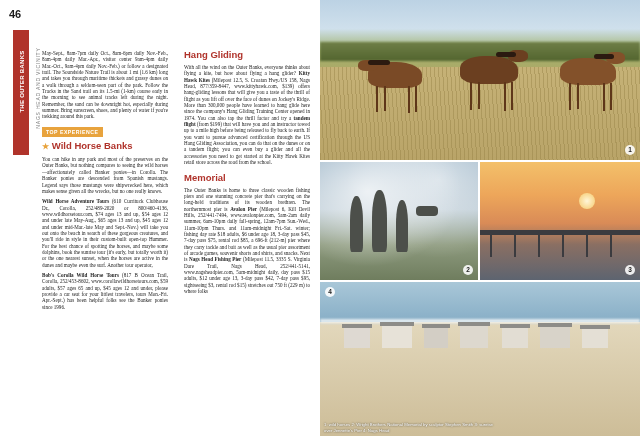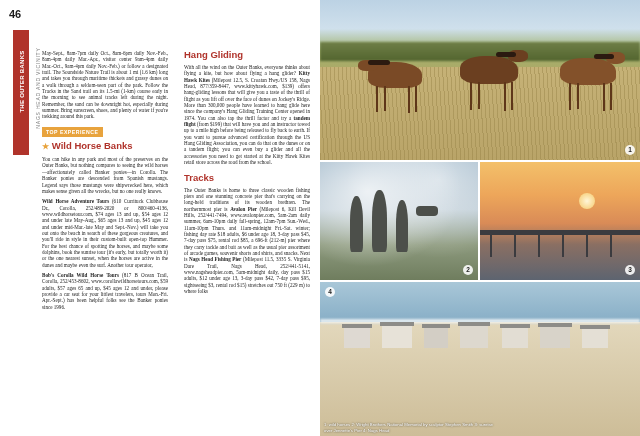--- a/index.html
+++ b/index.html
@@ -253,21 +253,21 @@
         <p><span class="bold">Wild Horse Adventure Tours</span> <span>(610 Currituck Clubhouse Dr., Corolla, 252/489-2020 or 800/460-4136, www.wildhorsetour.com, $74 ages 13 and up, $54 ages 12 and under late May-Aug., $65 ages 13 and up, $45 ages 12 and under mid-Mar.-late May and Sept.-Nov.) will take you out onto the beach in search of these gorgeous creatures, and you'll ride in style in their custom-built open-top Hummer. For the best chance of spotting the horses, and maybe some dolphins, book the sunrise tour (it's early, but totally worth it) or the one nearest sunset, when the horses are active in the dunes and maybe even the surf. Another tour operator,</span></p>
 
         <p><span class="bold">Bob's Corolla Wild Horse Tours</span> <span>(817 B Ocean Trail, Corolla, 252/453-8602, www.corollawildhorsetours.com, $59 adults, $57 ages 65 and up, $45 ages 12 and under, please provide a car seat for your littlest travelers, tours Mon.-Fri. Apr.-Sept.) has been helpful folks see the Banker ponies since 1996.</span></p>
       </div>
 
       <div class="col c2">
         <h2 class="section">Hang Gliding</h2>
 
         <p><span>With all the wind on the Outer Banks, everyone thinks about flying a kite, but how about flying a hang glider?</span> <span class="bold">Kitty Hawk Kites</span> <span>(Milepost 12.5, S. Croatan Hwy./US 158, Nags Head, 877/359-8447, www.kittyhawk.com, $139) offers hang-gliding lessons that will give you a taste of the thrill of flight as you lift off over the face of dunes on Jockey's Ridge. More than 300,000 people have learned to hang glide here since the company's Hang Gliding Training Center opened in 1974. You can also tap the thrill factor and try a</span> <span class="bold">tandem flight</span> <span>(from $199) that will have you and an instructor towed up to a mile high before being released to fly back to earth. If you want to pursue advanced certification through the US Hang Gliding Association, you can do that on the dunes or on a tandem flight; you can even buy a glider and all the accessories you need to get started at the Kitty Hawk Kites retail store across the road from the school.</span></p>
 
-        <h3 class="sub">Tracks</h3>
+        <h3 class="sub">Memorial</h3>
 
         <p><span>The Outer Banks is home to three classic wooden fishing piers and one stunning concrete pier that's carrying on the long-held traditions of its wooden brethren. The northernmost pier is</span> <span class="bold">Avalon Pier</span> <span>(Milepost 6, Kill Devil Hills, 252/441-7494, www.avalonpier.com, 5am-2am daily summer, 6am-10pm daily fall-spring, 12am-7pm Sun.-Wed., 11am-10pm Thurs. and 11am-midnight Fri.-Sat. winter; fishing day rate $18 adults, $6 under age 18, 3-day pass $45, 7-day pass $75, rental rod $85, a 696-ft (212-m) pier where they carry tackle and bait as well as the usual pier assortment of arcade games, souvenir shorts and shirts, and snacks. Next is</span> <span class="bold">Nags Head Fishing Pier</span> <span>(Milepost 11.5, 3335 S. Virginia Dare Trail, Nags Head, 252/441-5141, www.nagsheadpier.com, 5am-midnight daily, day pass $15 adults, $12 under age 13, 3-day pass $42, 7-day pass $95, sightseeing $3, rental rod $15) stretches out 750 ft (229 m) to where folks</span></p>
       </div>
 
     </div>
   </div>
 
   <div class="right-page">
 
     <div class="photo p1">

